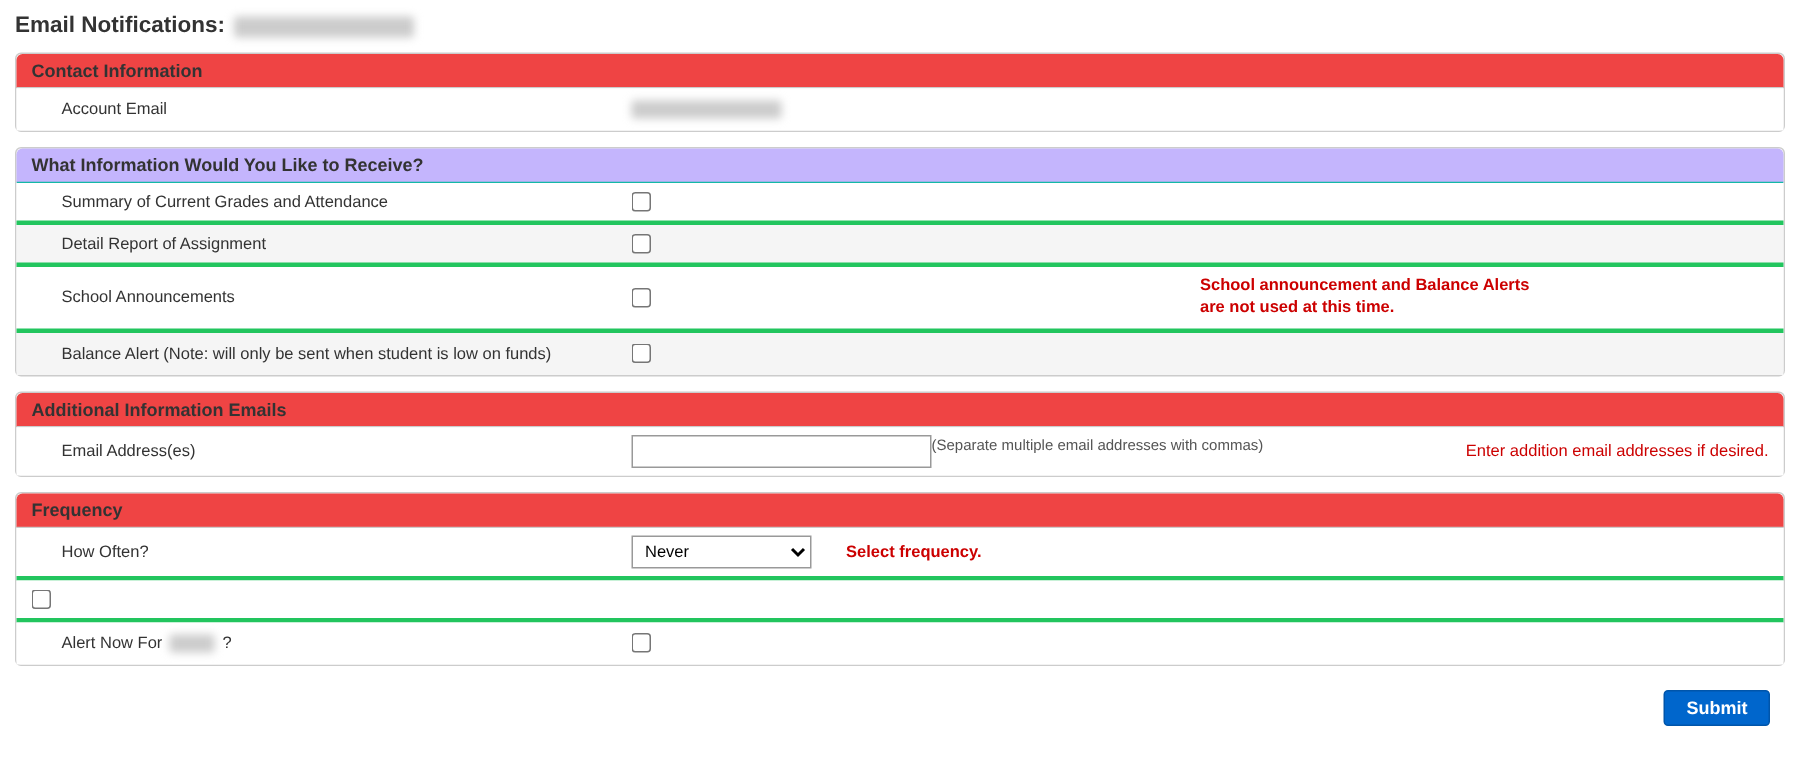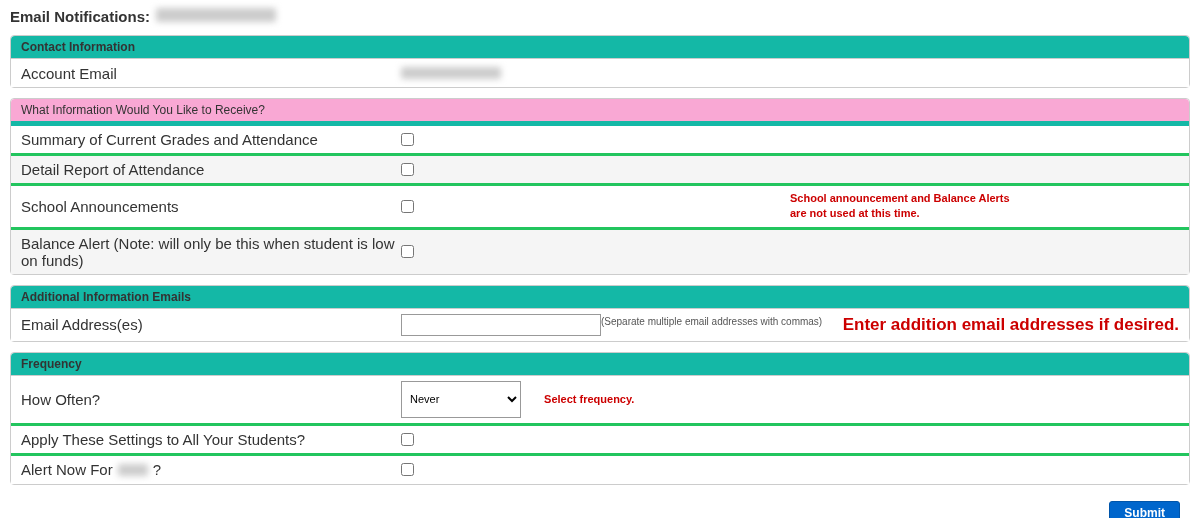--- a/index.html
+++ b/index.html
@@ -15,21 +15,21 @@
 
     .page-wrapper {
       padding: 8px 10px 10px 10px;
     }
 
     .page-title {
       font-size: 15px;
       font-weight: bold;
       margin-bottom: 10px;
       display: flex;
-      align-items: flex-start;
+      align-items: flex-end;
       gap: 6px;
     }
 
     .blurred-text {
       display: inline-block;
       background: #ccc;
       color: transparent;
       border-radius: 2px;
       min-width: 120px;
       height: 14px;
@@ -38,21 +38,21 @@
     }
 
     .section-box {
       border: 1px solid #ccc;
       border-radius: 4px;
       margin-bottom: 10px;
       background: #fff;
     }
 
     .section-header {
-      background: #14b8a6;
+      background: #ef4444;
       border-bottom: 1px solid #ccc;
       padding: 4px 10px;
       font-weight: bold;
       font-size: 12px;
       border-radius: 4px 4px 0 0;
     }
 
     .form-row {
       display: flex;
       align-items: center;
@@ -65,22 +65,23 @@
     .form-row:last-child {
       border-bottom: none;
     }
 
     .form-row:nth-child(even) {
       background: #fff;
     }
 
     .row-label {
       flex: 0 0 380px;
-      font-size: 15px;
+      font-size: 11px;
       color: #333;
+      margin-left: 20px;
     }
 
     .row-value {
       flex: 1;
       font-size: 11px;
     }
 
     .row-note {
       flex: 1;
       font-size: 11px;
@@ -124,29 +125,29 @@
     }
 
     .email-input-hint {
       font-size: 10px;
       color: #555;
       margin-top: 2px;
     }
 
     .email-row-note {
       color: #cc0000;
-      font-weight: bold;
-      font-size: 17px;
+      font-weight: normal;
+      font-size: 11px;
       margin-left: 16px;
     }
 
     select {
       font-size: 11px;
       padding: 2px 4px;
-      height: 37px;
+      height: 22px;
       min-width: 120px;
       border: 1px solid #999;
       background: #fff;
     }
 
     .frequency-note {
       color: #cc0000;
       font-weight: bold;
       font-size: 11px;
       margin-left: 20px;
@@ -184,24 +185,24 @@
       min-width: 30px;
       height: 12px;
       filter: blur(3px);
     }
 
     
     .row-alt { background: #f5f5f5; }
     .row-white { background: #fff; }
 
     .what-section-header {
-      background: #f9a8d4;
-      border-bottom: 5px solid #14b8a6;
+      background: #c4b5fd;
+      border-bottom: 1px solid #14b8a6;
       padding: 4px 10px;
-      font-weight: normal;
+      font-weight: bold;
       font-size: 12px;
     }
   </style>
 </head>
 <body>
 
 <div class="page-wrapper">
 
   <div class="page-title">
     <span>Email Notifications:</span>
@@ -223,39 +224,39 @@
 
     <div class="form-row row-alt">
       <div class="row-label">Summary of Current Grades and Attendance</div>
       <div class="row-value checkbox-cell">
         <input type="checkbox" style="">
       </div>
     </div>
 
 
     <div class="form-row row-alt">
-      <div class="row-label">Detail Report of Attendance</div>
+      <div class="row-label">Detail Report of Assignment</div>
       <div class="row-value checkbox-cell">
         <input type="checkbox" style="">
       </div>
     </div>
 
     <div class="form-row row-white">
       <div class="row-label">School Announcements</div>
       <div class="row-value checkbox-cell">
         <input type="checkbox" style="">
       </div>
       <div class="row-note">
         <span>School announcement and Balance Alerts</span><br>
         <span>are not used at this time.</span>
       </div>
     </div>
 
     <div class="form-row row-alt">
-      <div class="row-label">Balance Alert (Note: will only be this when student is low on funds)</div>
+      <div class="row-label">Balance Alert (Note: will only be sent when student is low on funds)</div>
       <div class="row-value checkbox-cell">
         <input type="checkbox" style="">
       </div>
     </div>
   </div>
 
   <div class="section-box">
     <div class="section-header">Additional Information Emails</div>
     <div class="form-row row-alt">
       <div class="row-label">Email Address(es)</div>
@@ -278,21 +279,20 @@
         <select>
           <option>Never</option>
           <option>Daily</option>
           <option>Weekly</option>
         </select>
         <span class="frequency-note">Select frequency.</span>
       </div>
     </div>
 
     <div class="form-row row-white">
-      <div class="row-label">Apply These Settings to All Your Students?</div>
       <div class="row-value checkbox-cell">
         <input type="checkbox" style="">
       </div>
     </div>
 
     <div class="form-row row-alt">
       <div class="row-label">
         <span class="send-now-label">
           <span>Alert Now For</span>
           <span class="send-now-blurred">&nbsp;&nbsp;&nbsp;</span>

